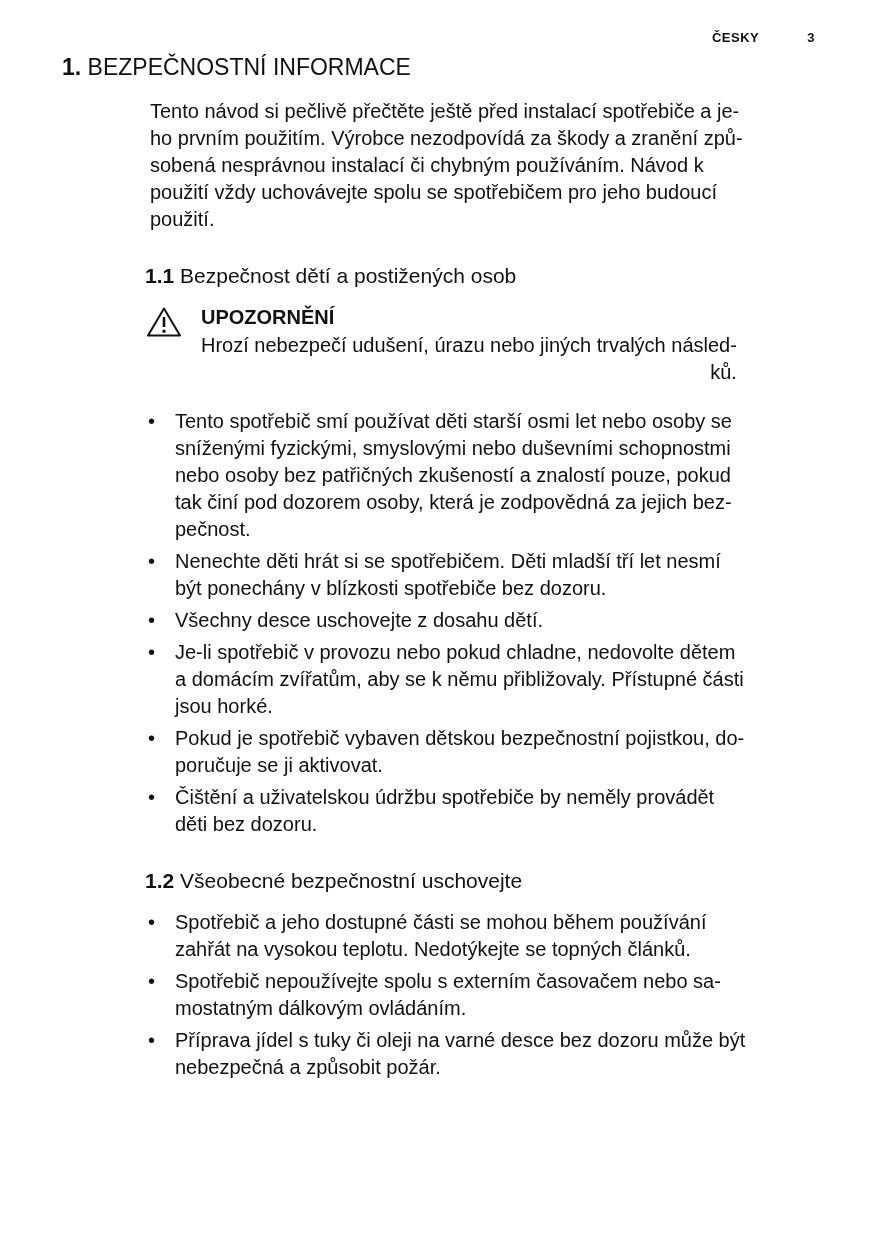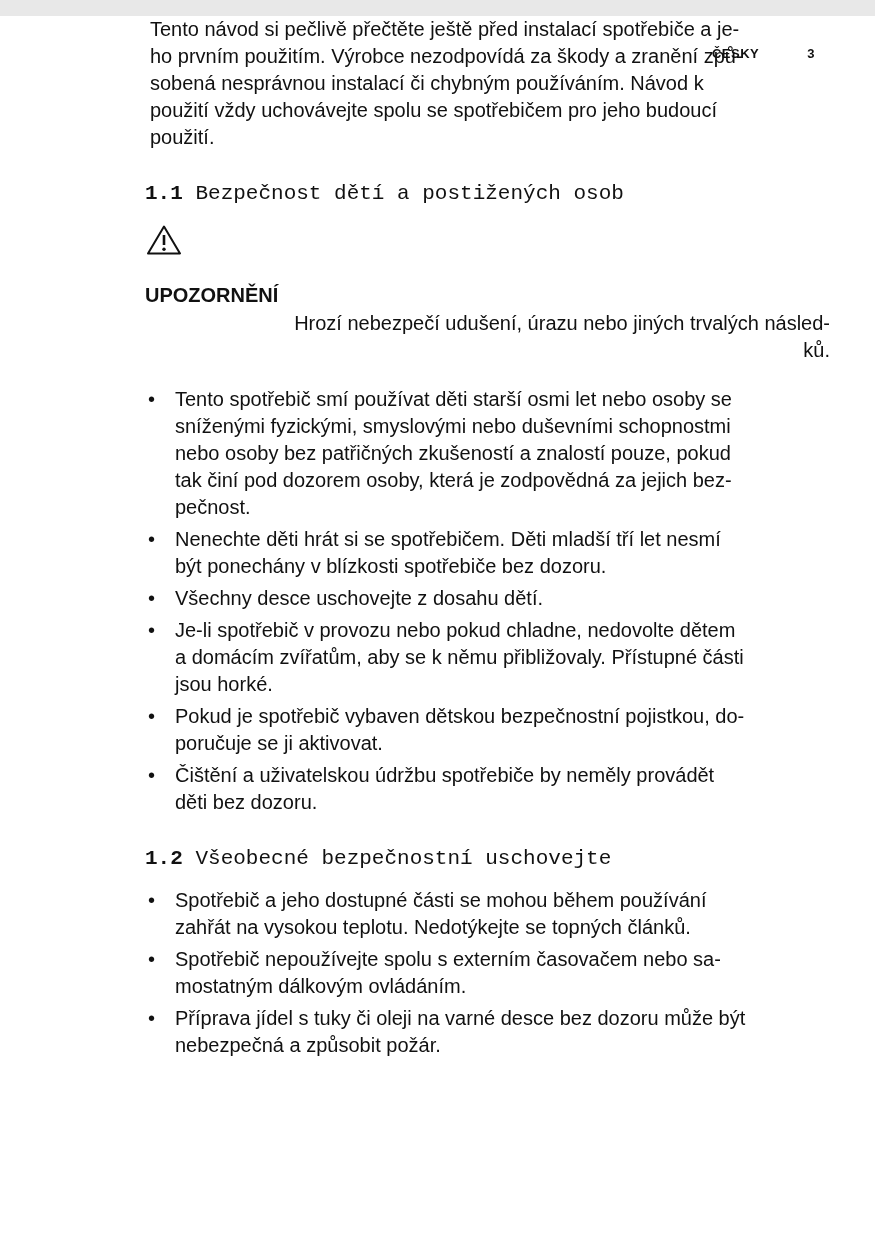--- a/index.html
+++ b/index.html
@@ -39,27 +39,25 @@
   }
   .para {
     white-space: pre-line;
     margin: 0 0 30px 5px;
   }
   h2.subhead {
     font-size: 21px;
     font-weight: normal;
     margin: 30px 0 16px 0;
     line-height: 1.2;
-    font-family: Liberation Mono, monospace;
   }
   .warning {
     display: flex;
     gap: 18px;
     margin: 0 0 22px 0;
-    flex-direction: column;
   }
   .warn-icon {
     flex: 0 0 38px;
     padding-top: 1px;
   }
   .warn-title {
     font-weight: bold;
     font-size: 20px;
     margin: 0;
   }
@@ -84,20 +82,24 @@
 </head>
 <body>
 
 <div class="page">
 
   <div class="page-header">
     <span>ČESKY</span>
     <span>3</span>
   </div>
 
+  <h1 class="doc-title">
+    <span class="num">1.</span>
+    <span>BEZPEČNOSTNÍ INFORMACE</span>
+  </h1>
 
   <div class="content">
 
     <p class="para">Tento návod si pečlivě přečtěte ještě před instalací spotřebiče a je-
 ho prvním použitím. Výrobce nezodpovídá za škody a zranění způ-
 sobená nesprávnou instalací či chybným používáním. Návod k
 použití vždy uchovávejte spolu se spotřebičem pro jeho budoucí
 použití.</p>
 
     <h2 class="subhead">

